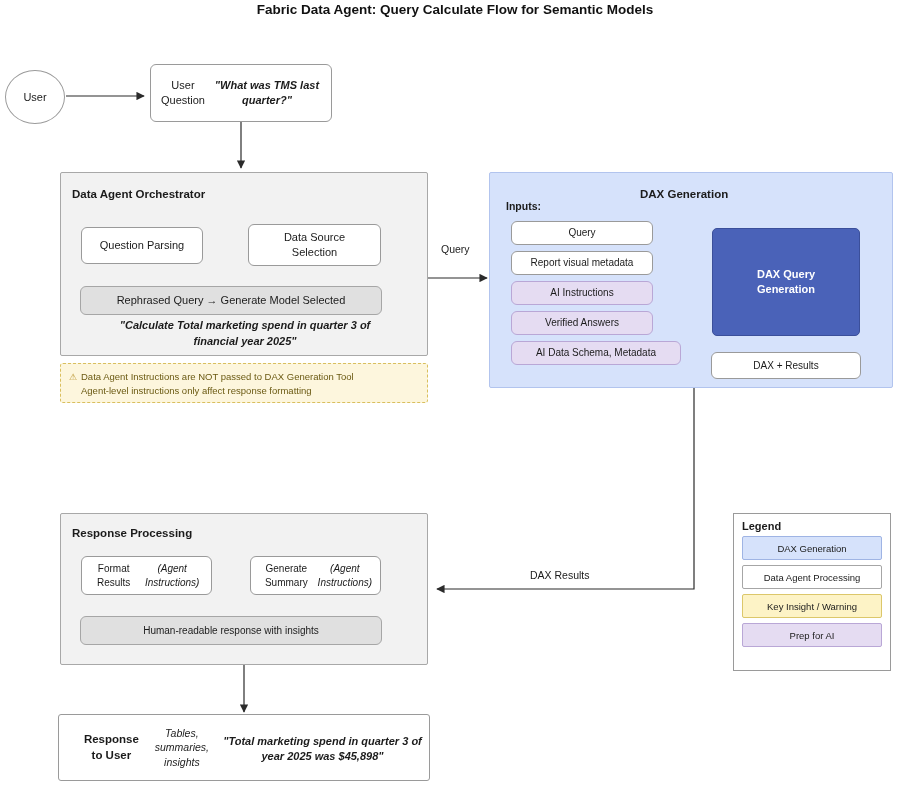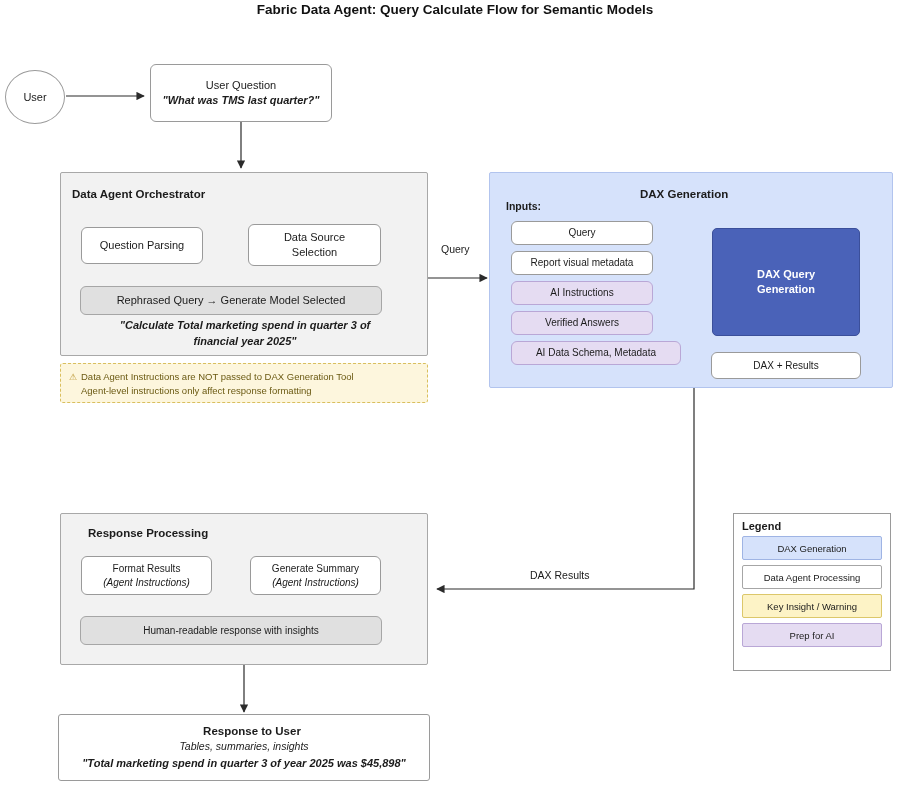--- a/index.html
+++ b/index.html
@@ -41,21 +41,21 @@
     font-size: 13.5px;
     font-weight: bold;
     color: #111;
   }
   
   .box {
     border: 1px solid #9a9a9a;
     background: #ffffff;
     border-radius: 3px;
     display: flex;
-    flex-direction: column;
+    flex-direction: row;
     align-items: center;
     justify-content: center;
     text-align: center;
     font-size: 11px;
     line-height: 1.35;
     padding: 4px 6px;
   }
   .box.gray {
     background: #e0e0e0;
     border: 1px solid #a6a6a6;
@@ -264,21 +264,21 @@
     </div>
   </div>
 
   <div class="node box white-round" style="left:711px; top:352px; width:150px; height:27px;">
     <div class="small">DAX + Results</div>
   </div>
 
   <div class="edge-label" style="left:528px; top:569px;">DAX Results</div>
 
   <div class="node group" style="left:60px; top:513px; width:368px; height:152px;"></div>
-  <div class="group-label" style="left:88px; top:527px;">Response Processing</div>
+  <div class="group-label" style="left:72px; top:527px;">Response Processing</div>
 
   <div class="node box white-round" style="left:81px; top:556px; width:131px; height:39px;">
     <div class="small">Format Results</div>
     <div class="small italic">(Agent Instructions)</div>
   </div>
 
   <div class="node box white-round" style="left:250px; top:556px; width:131px; height:39px;">
     <div class="small">Generate Summary</div>
     <div class="small italic">(Agent Instructions)</div>
   </div>

